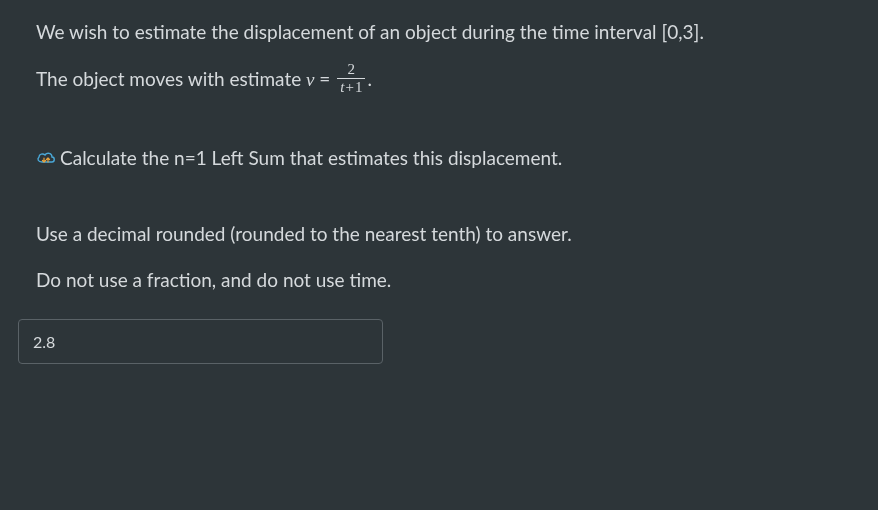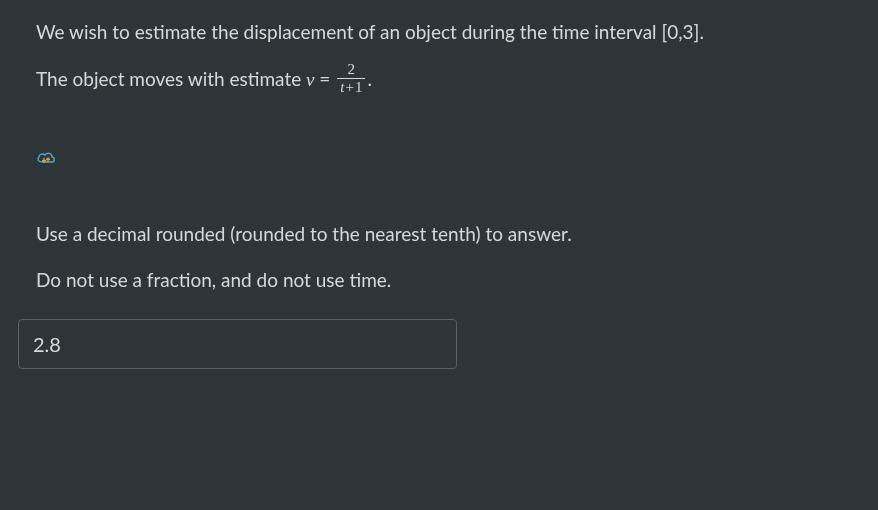--- a/index.html
+++ b/index.html
@@ -61,23 +61,23 @@
     top: -2px;
   }
   .input-row {
     margin-top: 26px;
   }
   .answer-input {
     background: #2d3539;
     border: 1px solid #5a6267;
     border-radius: 4px;
     color: #d5d9dc;
-    font-size: 20px;
+    font-size: 16px;
     padding: 12px 14px;
-    width: 439px;
+    width: 365px;
     font-family: inherit;
     outline: none;
   }
 </style>
 </head>
 <body>
 
 <div class="para">We wish to estimate the displacement of an object during the time interval [0,3].</div>
 
 <div class="para">
@@ -85,21 +85,21 @@
 </div>
 
 <div class="spacer"></div>
 
 <div class="para">
   <span class="cloud-icon">
     <svg width="20" height="14" viewBox="0 0 20 14">
       <path d="M6 11 C2 11 1 8 3 6 C3 3 7 2 9 4 C11 1 16 2 16 6 C19 6 19 11 16 11 Z" fill="#2d3539" stroke="#4aa8d8" stroke-width="1.4"></path>
       <path d="M8 7 L8 11 M8 11 L6.5 9.5 M8 11 L9.5 9.5 M12 7 L12 11 M12 7 L10.5 8.5 M12 7 L13.5 8.5" stroke="#e8a33d" stroke-width="1.2" fill="none" stroke-linecap="round"></path>
     </svg>
-  </span>
+  </span><span>Calculate the n=1 Left Sum that estimates this displacement.</span>
 </div>
 
 <div class="spacer"></div>
 
 <div class="para">Use a decimal rounded (rounded to the nearest tenth) to answer.</div>
 
 <div class="para">Do not use a fraction, and do not use time.</div>
 
 <div class="input-row">
   <input type="text" class="answer-input" value="2.8" style="">

